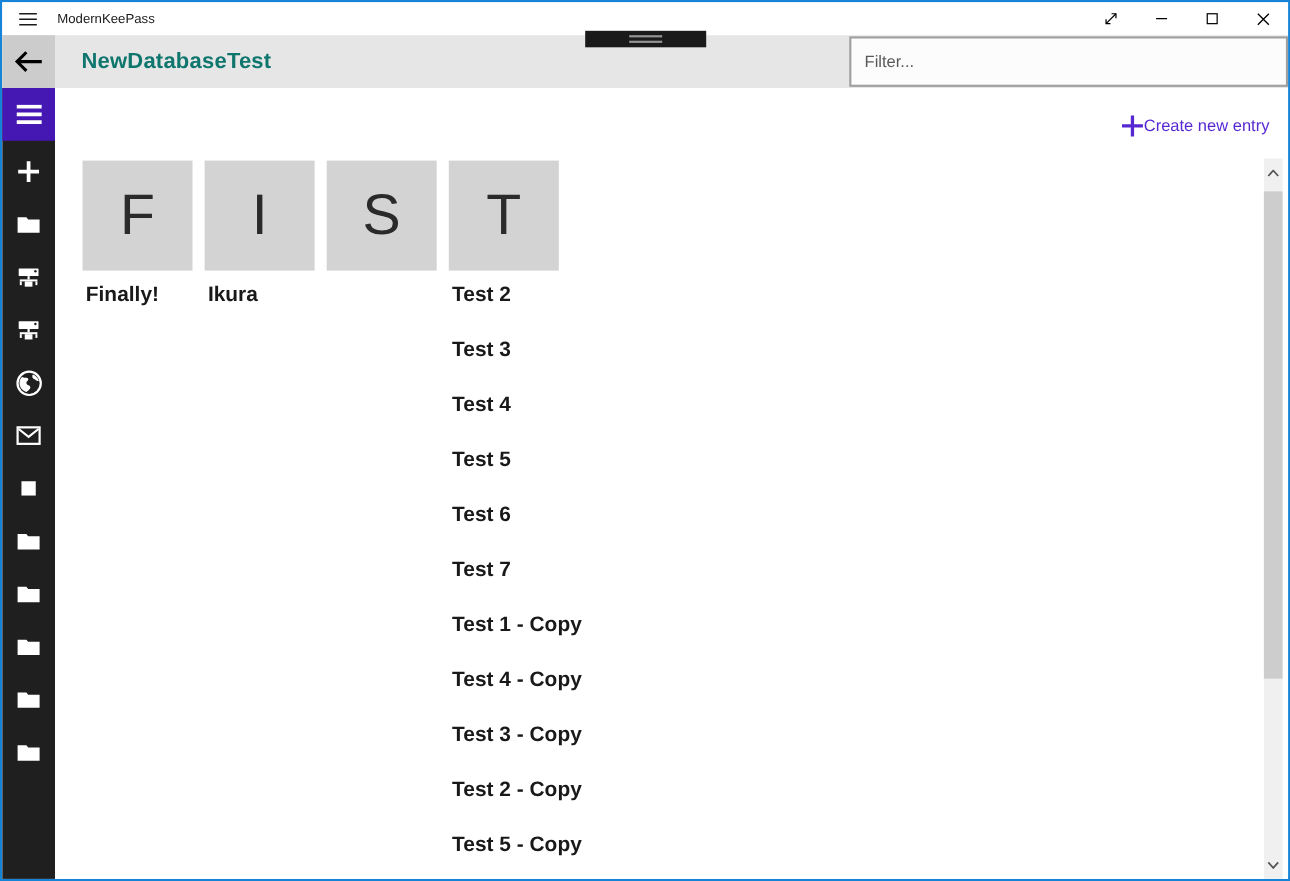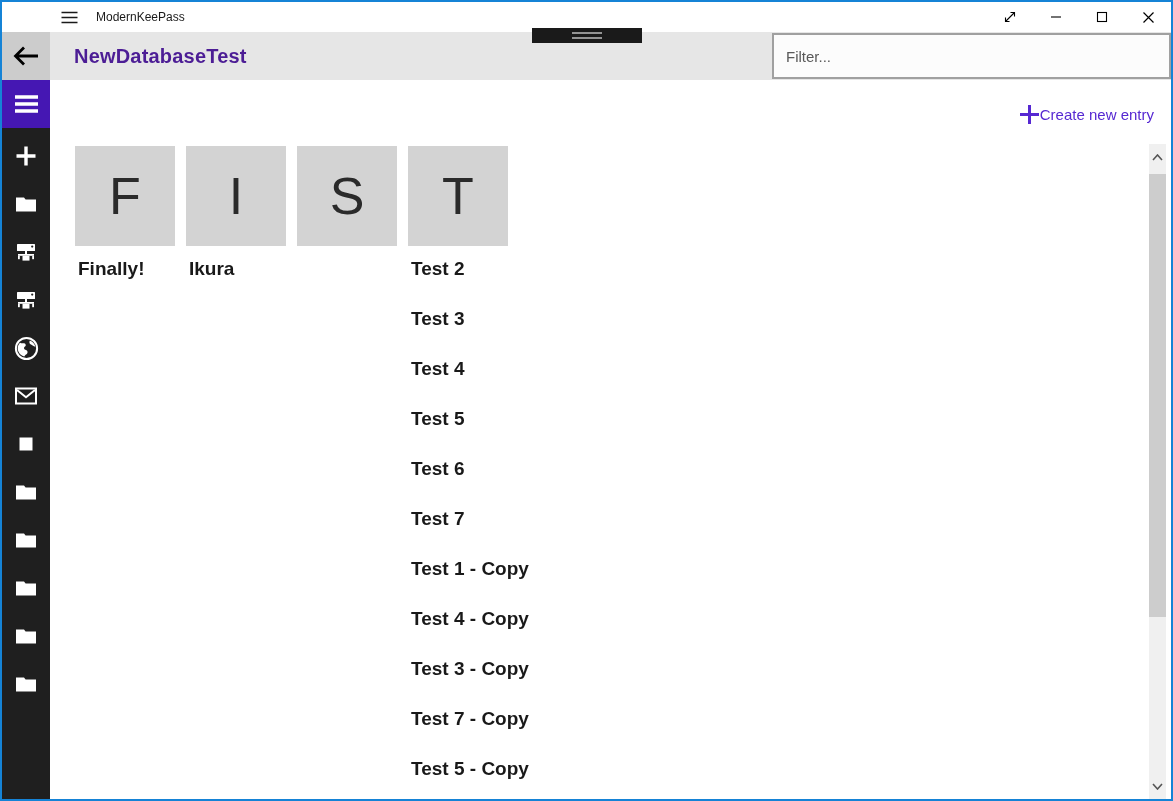--- a/index.html
+++ b/index.html
@@ -4,30 +4,30 @@
 <style>
   * { margin:0; padding:0; box-sizing:border-box; }
   body { background:#888; font-family:"Liberation Sans", sans-serif; }
   .app {
     position:relative; width:1173px; height:801px; background:#fff;
     border:2px solid var(--window-border,#1583d6); overflow:hidden;
     font-family:"Liberation Sans", sans-serif;
   }
 
   
-  .titlebar { position:absolute; top:0; left:0; right:0; height:30px; background:#fff; display:flex; align-items:center;padding-left:44px; }
+  .titlebar { position:absolute; top:0; left:0; right:0; height:30px; background:#fff; display:flex; align-items:center; }
   .tb-menu { width:46px; height:30px; display:flex; align-items:center; justify-content:center; cursor:pointer; }
   .tb-title { font-size:12px; color:#1a1a1a; margin-left:4px; }
   .tb-controls { margin-left:auto; display:flex; }
   .tb-btn { width:46px; height:30px; display:flex; align-items:center; justify-content:center; cursor:pointer; }
 
   
   .appheader { position:absolute; top:30px; left:0; right:0; height:48px; background:var(--header-bg,#e6e6e6); display:flex; align-items:center; }
   .back-btn { width:48px; height:48px; background:var(--back-btn-bg,#cccccc); display:flex; align-items:center; justify-content:center; cursor:pointer; flex:0 0 auto; }
-  .page-title { margin-left:24px; font-size:20px; font-weight:600; color:#4c1d95; letter-spacing:.2px; }
+  .page-title { margin-left:24px; font-size:20px; font-weight:600; color:#0f766e; letter-spacing:.2px; }
   .filter { position:absolute; right:0; top:1px; width:399px; height:46px; border:2px solid var(--filter-border,#a0a0a0); background:#fcfcfc; font-size:15px; padding:0 12px; color:#15803d; outline:none; font-family:"Liberation Sans",sans-serif; }
   .filter::placeholder { color:var(--placeholder,#595959); opacity:1; }
 
   
   .top-handle { position:absolute; top:26px; left:530px; width:110px; height:15px; background:var(--handle-bg,#1a1a1a); display:flex; align-items:center; justify-content:center; z-index:6; cursor:pointer; }
   .grip { width:30px; height:7px; border-top:2px solid var(--handle-line,#949494); border-bottom:2px solid var(--handle-line,#949494); }
 
   
   .sidebar { position:absolute; top:78px; left:0; bottom:0; width:48px; background:var(--sidebar-bg,#1f1f1f); }
   .nav-active { width:48px; height:48px; background:var(--nav-active,#4517b3); display:flex; align-items:center; justify-content:center; cursor:pointer; }
@@ -316,21 +316,21 @@
 
   <div class="entry-item">
     <span class="entry-label">Test 4 - Copy</span>
   </div>
 
   <div class="entry-item">
     <span class="entry-label">Test 3 - Copy</span>
   </div>
 
   <div class="entry-item">
-    <span class="entry-label">Test 7 - Copy</span>
+    <span class="entry-label">Test 2 - Copy</span>
   </div>
 
   <div class="entry-item">
     <span class="entry-label">Test 5 - Copy</span>
   </div>
 </div>
   </div>
 </div>
   </div>
 

